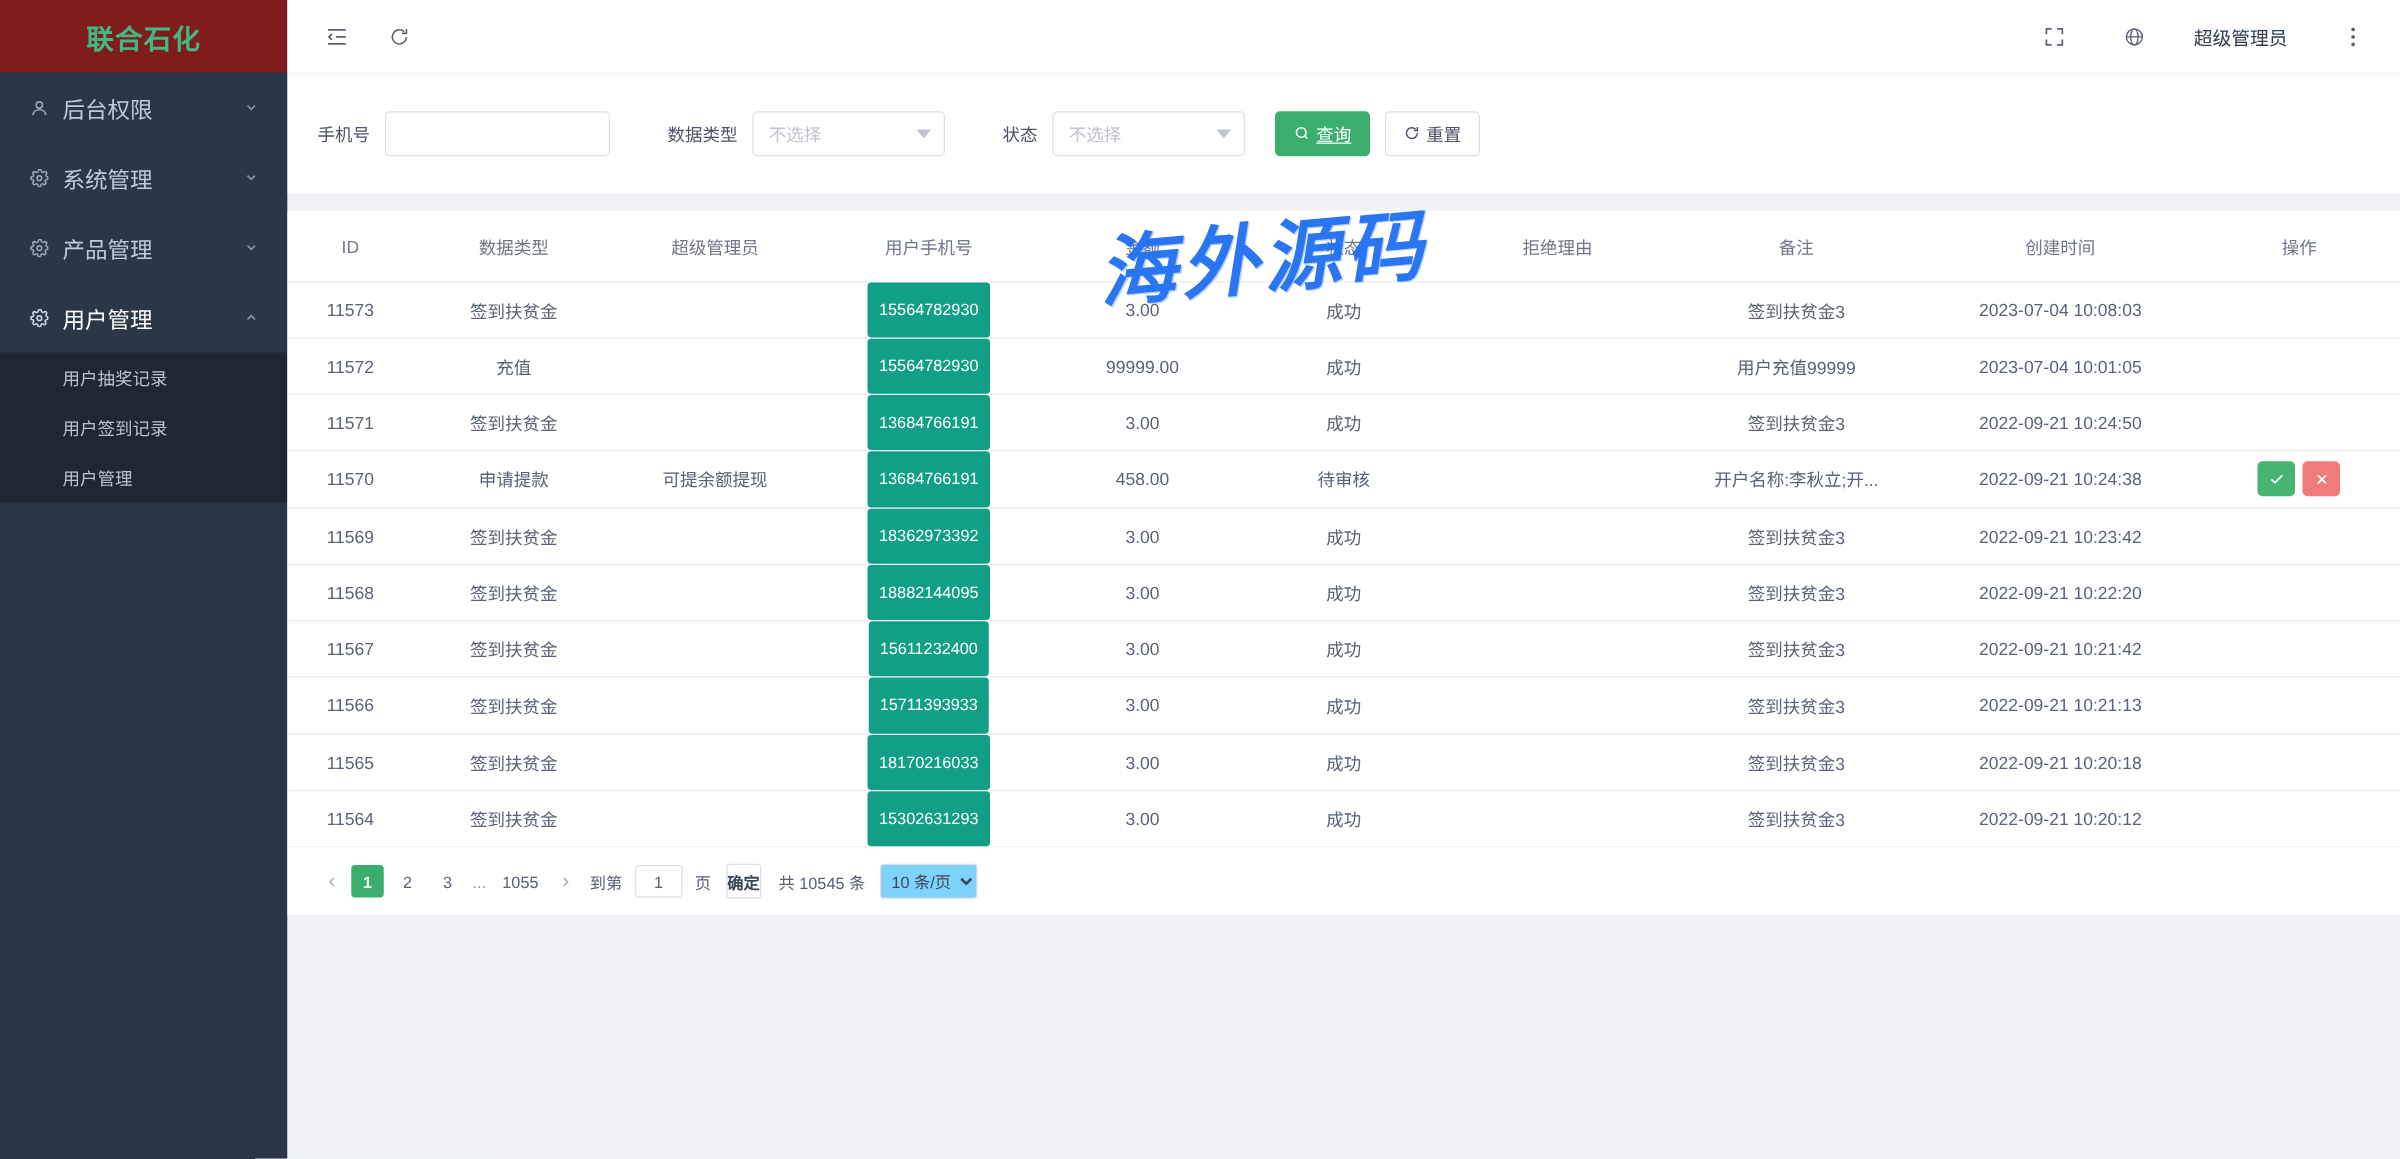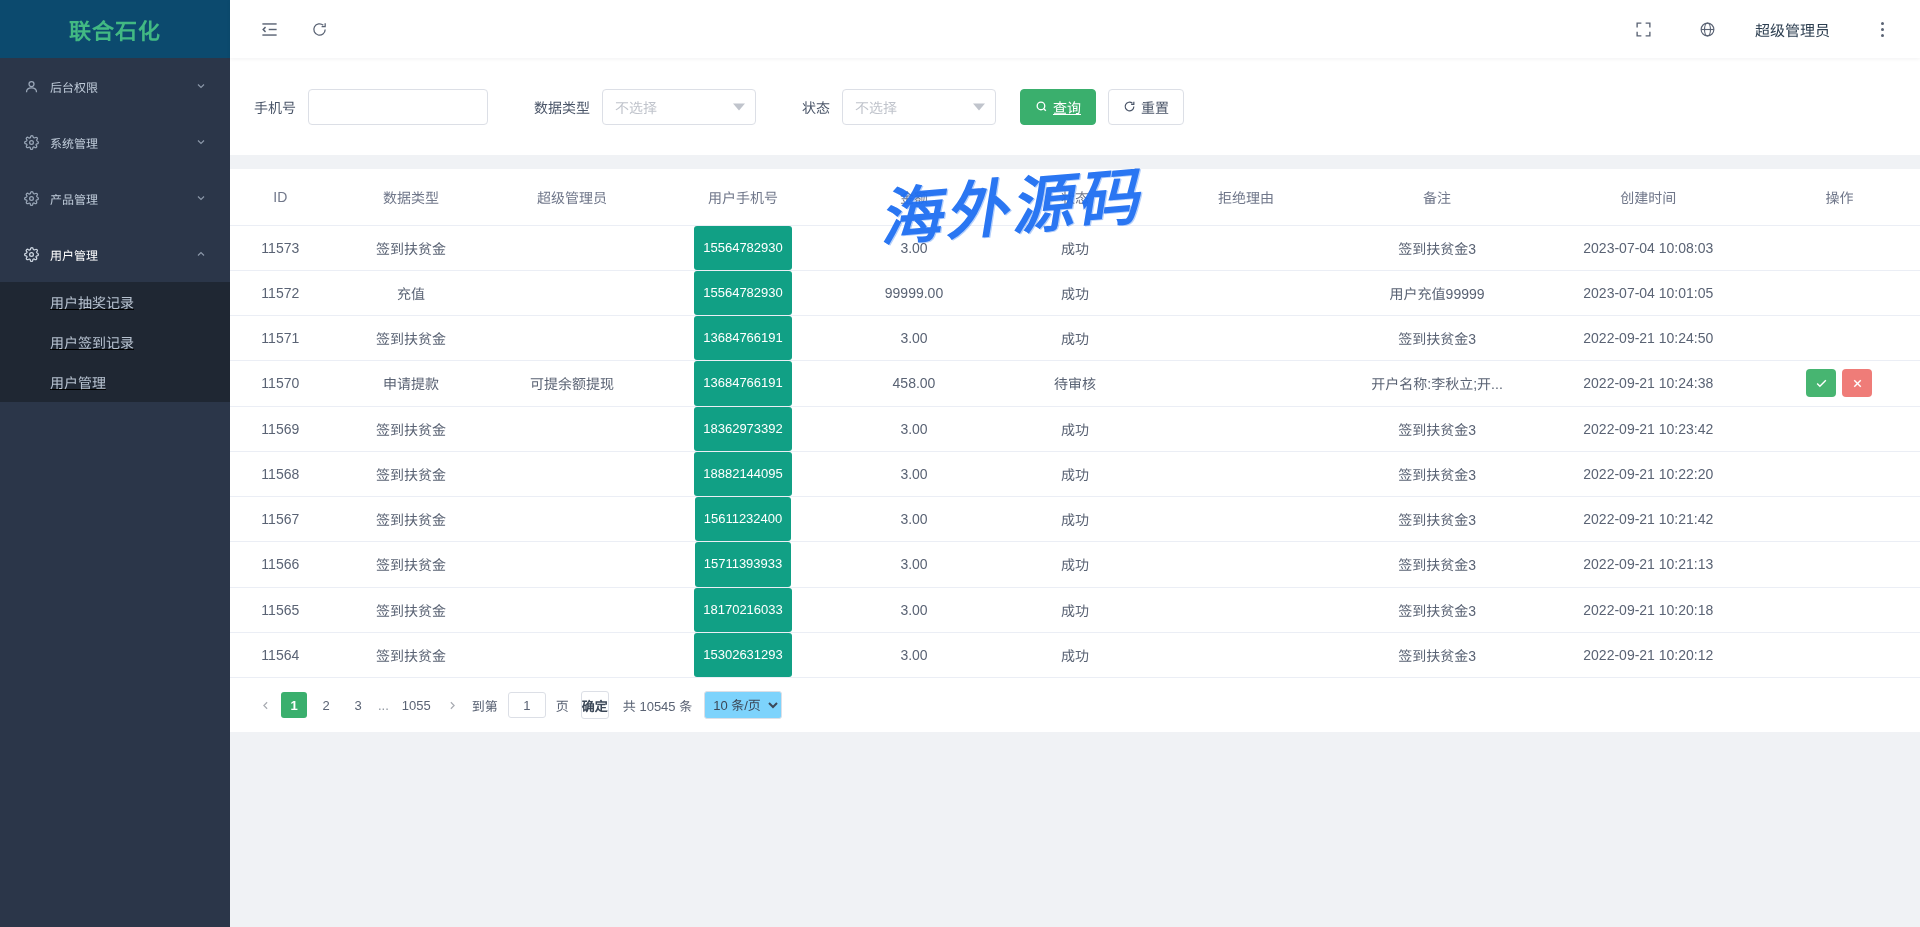--- a/index.html
+++ b/index.html
@@ -14,42 +14,42 @@
 
   
   .sidebar {
     width: 230px; flex: 0 0 230px; height: 927px;
     background: #2b3649;
     display: flex; flex-direction: column;
   }
   .brand {
     height: 58px; flex: 0 0 58px;
     display: flex; align-items: center; justify-content: center;
-    background: #0c4a6e;
+    background: #7f1d1d;
     color: #42b983; font-size: 22px; font-weight: bold; letter-spacing: 1px;
   }
   .menu { flex: 1 1 auto; overflow: hidden; }
   .menu-item {
     height: 56px; display: flex; align-items: center;
     padding: 0 22px 0 20px;
-    color: #bfcbd9; font-size: 12px; cursor: pointer;
+    color: #bfcbd9; font-size: 18px; cursor: pointer;
     background: #2b3649;
   }
   .menu-item.open { background: #2b3649; color: #fff; }
   .menu-item .mi-icon {
     width: 22px; flex: 0 0 22px; display: flex; align-items: center; justify-content: center;
     color: #9aa7b8; margin-right: 8px;
   }
   .menu-item.open .mi-icon { color: #cfd8e3; }
   .menu-item .mi-label { flex: 1 1 auto; }
   .menu-item .mi-arrow {
     width: 14px; height: 14px; color: #8b97a8;
     display: flex; align-items: center; justify-content: center;
   }
-  .submenu { background: #1f2733; text-decoration: underline; }
+  .submenu { background: #1f2733; }
   .sub-item {
     height: 40px; display: flex; align-items: center;
     padding-left: 50px;
     color: #b7c2d0; font-size: 14px; cursor: pointer;
   }
   .sub-item.active { background: #42b983; color: #ffffff; }
 
   
   .main { flex: 1 1 auto; height: 927px; display: flex; flex-direction: column; background: #f0f2f5; }
 

